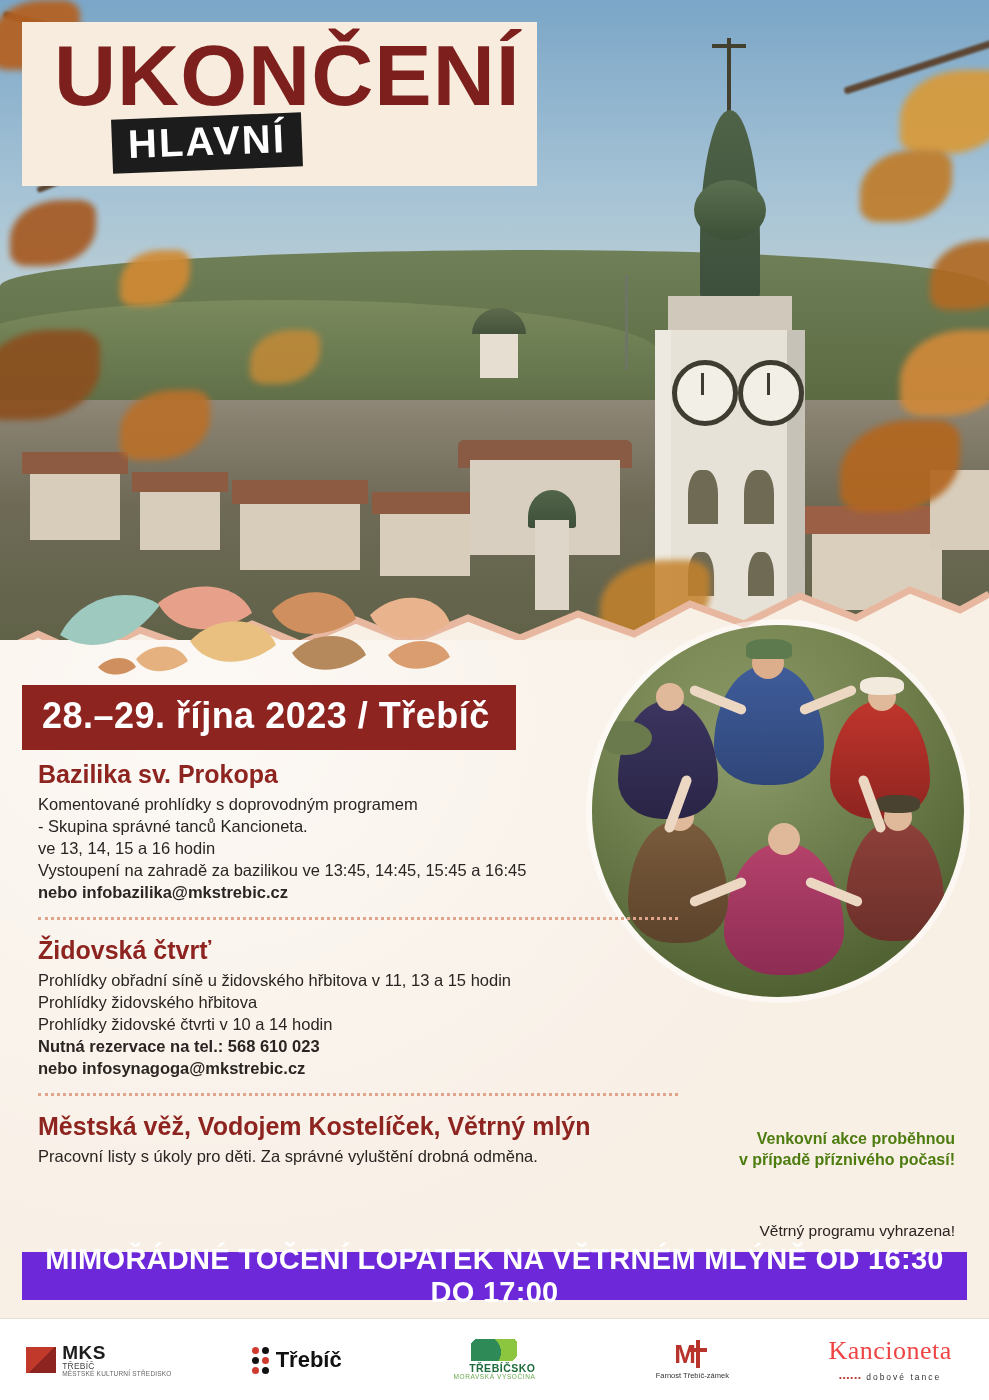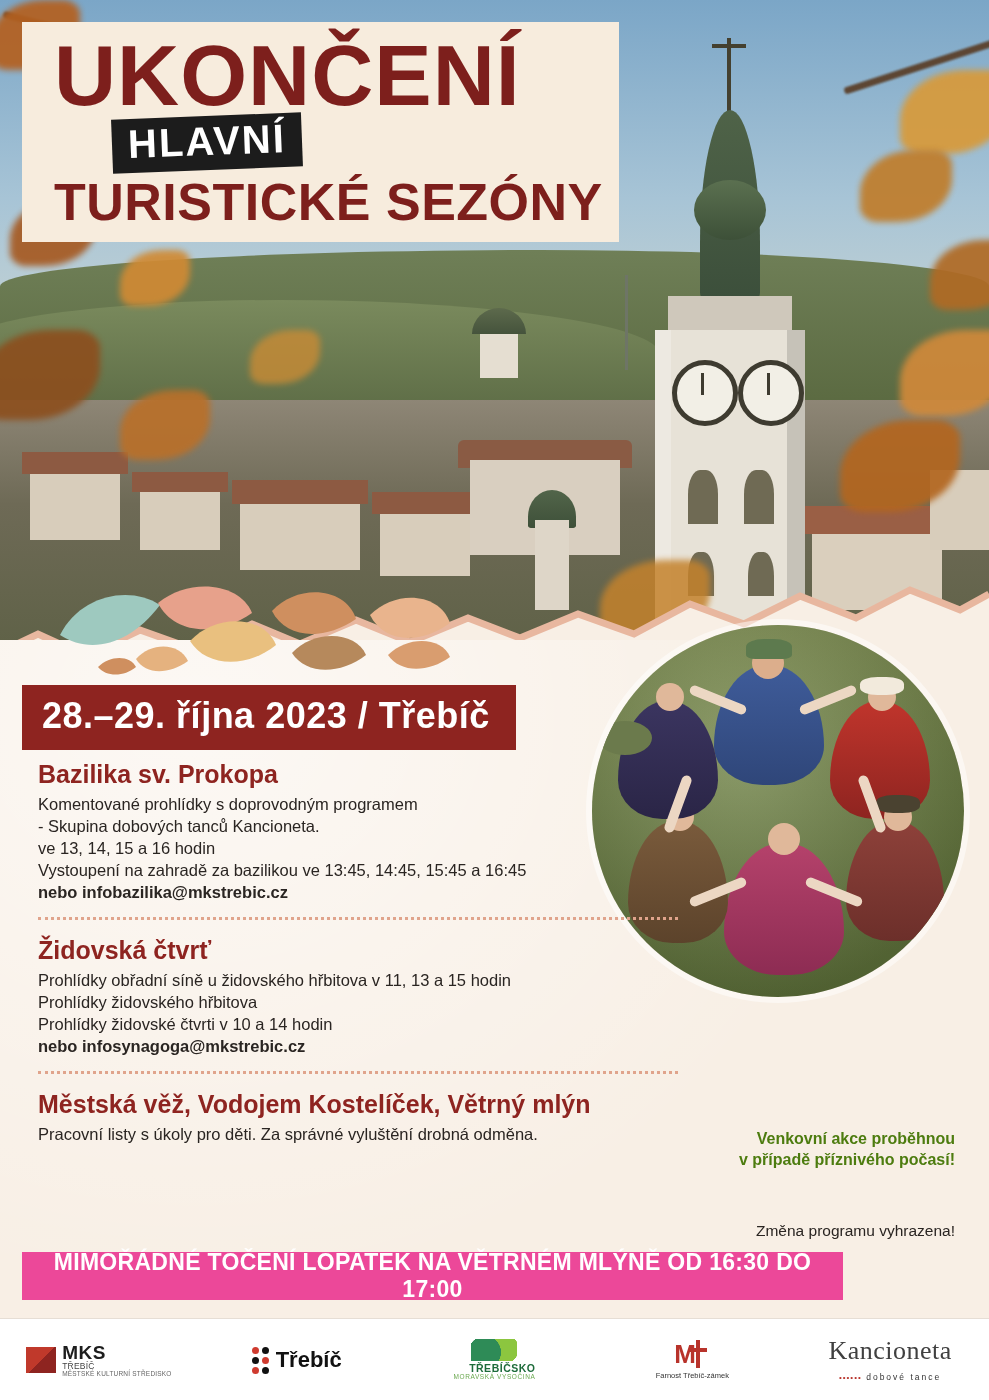--- a/index.html
+++ b/index.html
@@ -127,22 +127,22 @@
     position:absolute;right:34px;top:1128px;width:260px;text-align:right;
     font-size:16px;font-weight:bold;line-height:21px;color:#4d7c0f;
   }
   .note2{
     position:absolute;right:34px;top:1222px;width:300px;text-align:right;
     font-size:15.5px;color:#2a2522;
   }
 
   
   .redbar{
-    position:absolute;left:22px;top:1252px;width:821px;height:48px;background:#ec4899;
-    color:#fff;font-weight:bold;font-size:23px;letter-spacing:.3px;
+    position:absolute;left:22px;top:1252px;width:945px;height:48px;background:#6d28d9;
+    color:#fff;font-weight:bold;font-size:29px;letter-spacing:.3px;
     display:flex;align-items:center;justify-content:center;text-align:center;
   }
 
   
   .logobar{position:absolute;left:0;top:1318px;width:989px;height:82px;background:#fff;
     border-top:1px solid #e6ded5;display:flex;align-items:center;}
   .logo{flex:1;display:flex;align-items:center;justify-content:center;}
   .logo-mks{display:flex;align-items:center;gap:6px;}
   .mks-mark{width:30px;height:26px;background:
       linear-gradient(135deg,#c0392b 0 50%,#8e2420 50% 100%);}
@@ -161,21 +161,21 @@
                radial-gradient(circle at 70% 45%, #8cc63f 0 44%, transparent 45%);}
   .tb-t1{font-weight:bold;font-size:10.5px;color:#1d6b3a;letter-spacing:.5px;text-align:right;}
   .tb-t2{font-size:6.5px;color:#6aa84f;letter-spacing:.6px;}
   .logo-farnost{text-align:center;line-height:1.1;}
   .fn-mark{width:36px;height:30px;margin:0 auto 2px auto;position:relative;}
   .fn-m{position:absolute;left:0;top:4px;font-size:26px;font-weight:bold;color:#b8332b;line-height:20px;}
   .fn-cross{position:absolute;left:22px;top:0;width:4px;height:28px;background:#b8332b;}
   .fn-cross:after{content:"";position:absolute;left:-7px;top:8px;width:18px;height:4px;background:#b8332b;}
   .fn-t{font-size:7.5px;color:#333;}
   .logo-kanc{text-align:center;line-height:1.1;}
-  .kanc-name{font-family:"Liberation Serif", serif;font-size:26px;color:#404040;letter-spacing:.5px;}
+  .kanc-name{font-family:"Liberation Serif", serif;font-size:26px;color:#ef4444;letter-spacing:.5px;}
   .kanc-sub{font-size:8.5px;color:#333;letter-spacing:2px;}
   .kanc-dots{display:inline-block;letter-spacing:1px;color:#b8332b;font-size:8px;}
 </style>
 </head>
 <body>
 
 <div class="poster">
 
   <div class="photo">
     <div class="sky"></div>
@@ -258,21 +258,20 @@
     <path d="M96,84 C112,66 140,68 148,86 C128,100 106,100 96,84 Z" fill="#e5b27f"></path>
     <path d="M58,92 C70,80 90,80 96,92 C84,102 66,102 58,92 Z" fill="#cf8f5f"></path>
   </svg>
 
   <div class="title-wrap">
     <div class="title-bg">
       <div class="title-main">UKONČENÍ</div>
       <div class="hlavni-row">
         <span class="hlavni">HLAVNÍ</span>
       </div>
-      <div class="title-sub">TURISTICKÉ SEZÓNY</div>
     </div>
   </div>
 
   <div class="date-banner">28.–29. října 2023 / Třebíč</div>
 
   <div class="dancers">
 
     <div style="position:absolute;left:0;top:0;width:372px;height:372px;
       background:radial-gradient(circle at 40% 35%, rgba(255,255,255,.18), rgba(0,0,0,.18) 75%);"></div>
 
@@ -305,49 +304,50 @@
     <div class="d-arm" style="left:56px;top:174px;width:60px;height:10px;transform:rotate(-70deg);"></div>
     <div class="d-arm" style="left:96px;top:262px;width:60px;height:10px;transform:rotate(-22deg);"></div>
     <div class="d-arm" style="left:212px;top:262px;width:60px;height:10px;transform:rotate(22deg);"></div>
   </div>
 
   <div class="content">
 
     <div class="sec">
       <div class="sec-title">Bazilika sv. Prokopa</div>
       <p class="sec-line">Komentované prohlídky s doprovodným programem</p>
-      <p class="sec-line">- Skupina dobových tanců Kancioneta.</p>
+      <p class="sec-line">- Skupina správné tanců Kancioneta.</p>
       <p class="sec-line">ve 13, 14, 15 a 16 hodin</p>
       <p class="sec-line">Vystoupení na zahradě za bazilikou ve 13:45, 14:45, 15:45 a 16:45</p>
       <p class="sec-line b">nebo infobazilika@mkstrebic.cz</p>
     </div>
 
     <div class="dotted"></div>
 
     <div class="sec">
       <div class="sec-title">Židovská čtvrť</div>
       <p class="sec-line">Prohlídky obřadní síně u židovského hřbitova v 11, 13 a 15 hodin</p>
       <p class="sec-line">Prohlídky židovského hřbitova</p>
       <p class="sec-line">Prohlídky židovské čtvrti v 10 a 14 hodin</p>
+      <p class="sec-line b">Nutná rezervace na tel.: 568 610 023</p>
       <p class="sec-line b">nebo infosynagoga@mkstrebic.cz</p>
     </div>
 
     <div class="dotted"></div>
 
     <div class="sec">
       <div class="sec-title">Městská věž, Vodojem Kostelíček, Větrný mlýn</div>
       <p class="sec-line">Pracovní listy s úkoly pro děti. Za správné vyluštění drobná odměna.</p>
     </div>
   </div>
 
   <div class="note">
     <div>Venkovní akce proběhnou</div>
     <div>v případě příznivého počasí!</div>
   </div>
-  <div class="note2">Změna programu vyhrazena!</div>
+  <div class="note2">Větrný programu vyhrazena!</div>
 
   <div class="redbar">MIMOŘÁDNÉ TOČENÍ LOPATEK NA VĚTRNÉM MLÝNĚ OD 16:30 DO 17:00</div>
 
   <div class="logobar">
 
     <div class="logo">
       <div class="logo-mks">
         <div class="mks-mark"></div>
         <div class="mks-text">
           <div class="mks-big">MKS</div>

